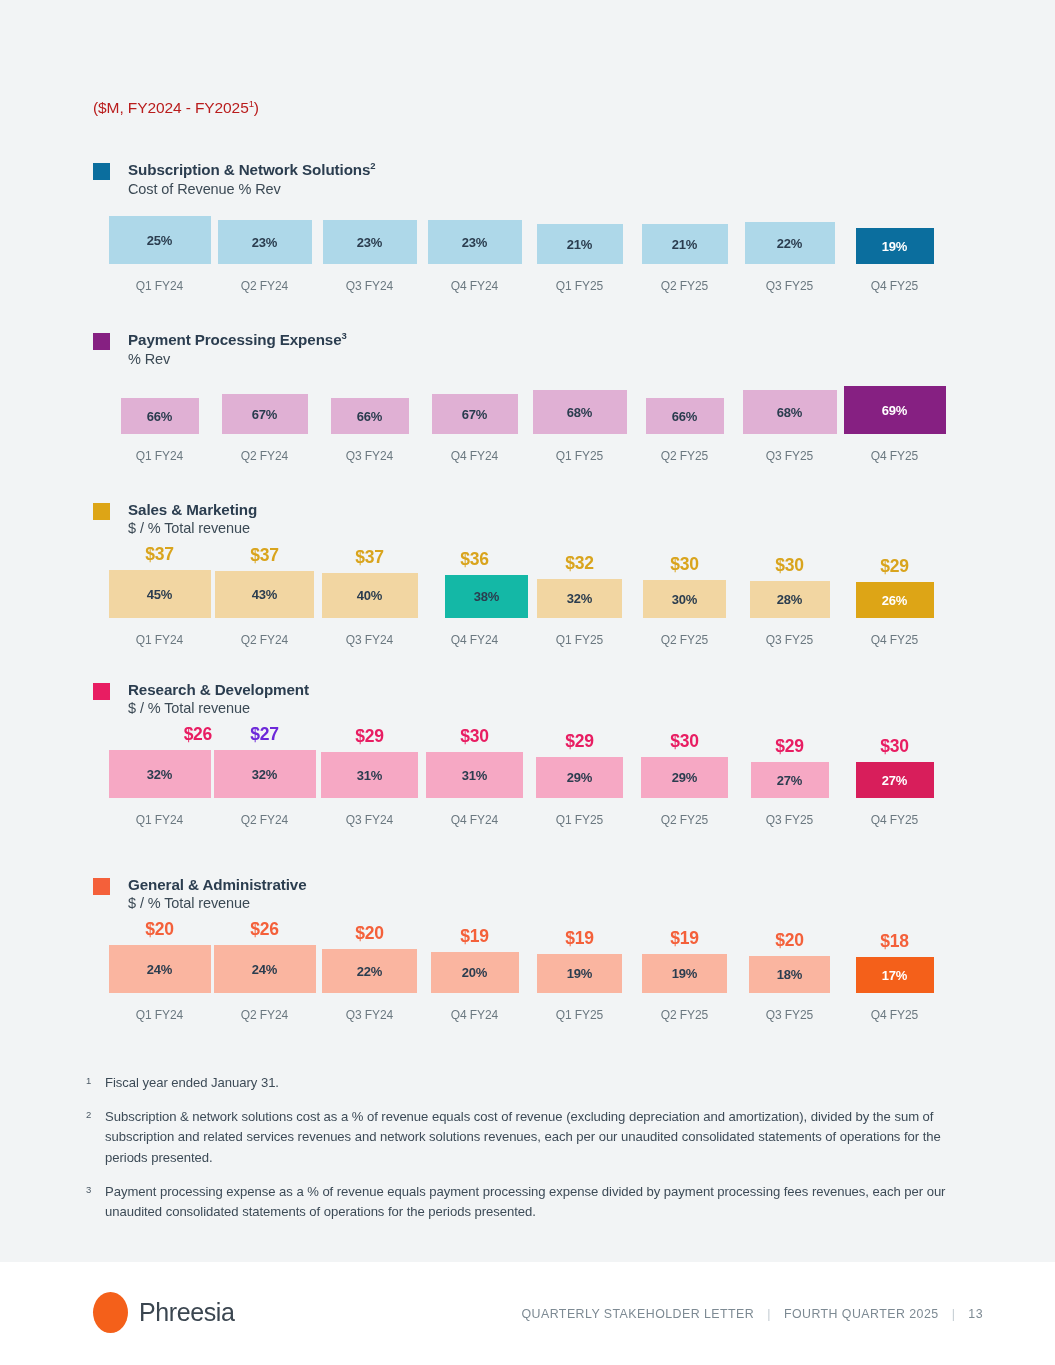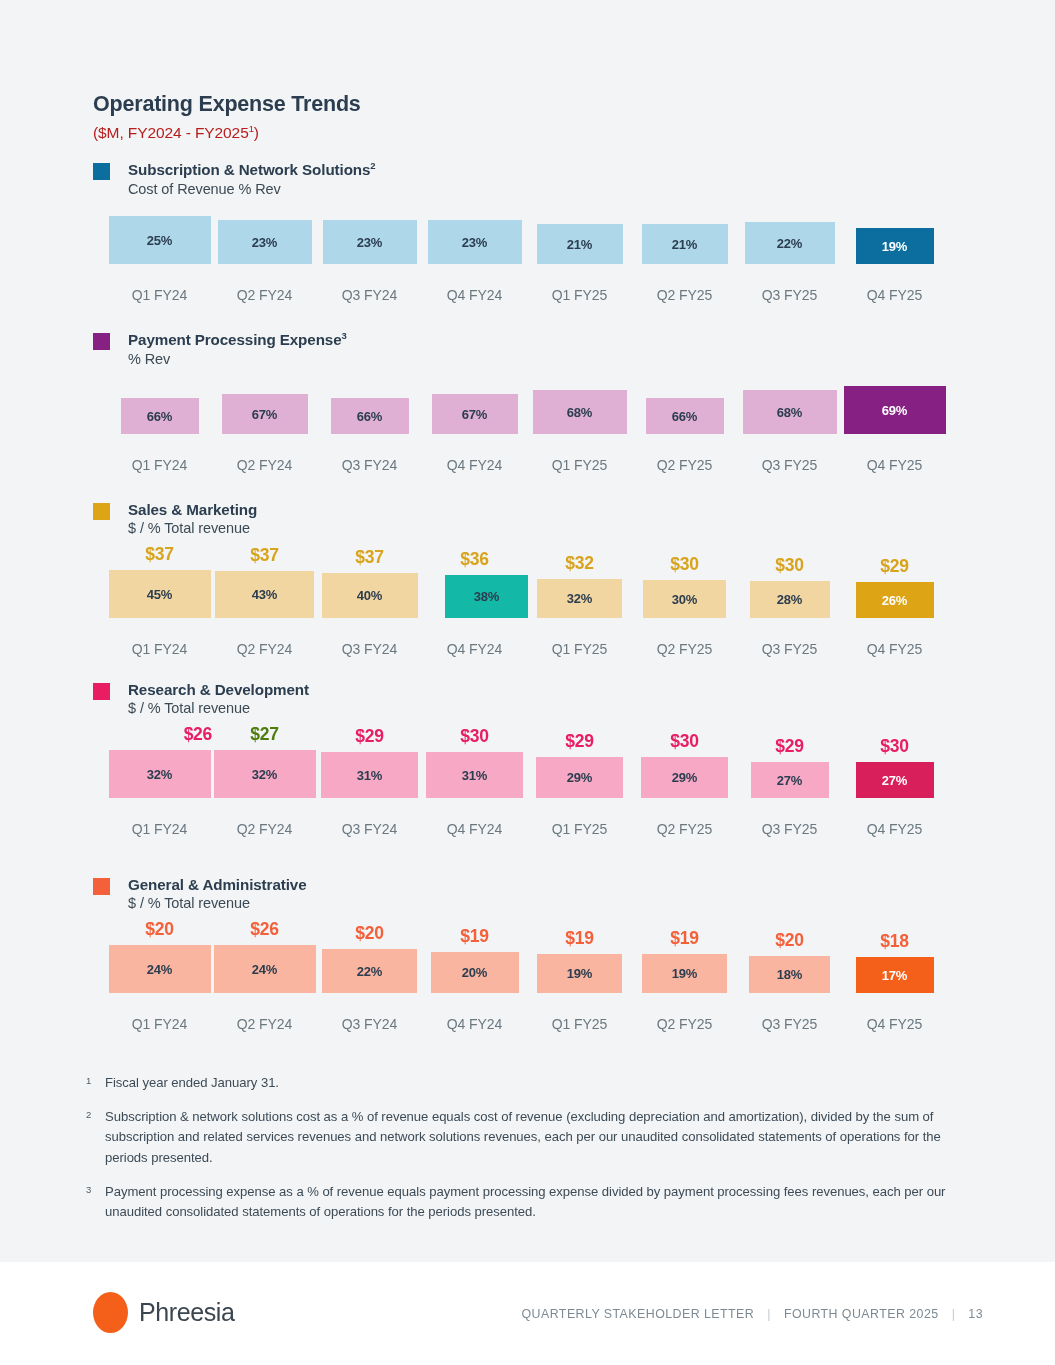--- a/index.html
+++ b/index.html
@@ -37,21 +37,21 @@
   .val-top {
     font-size: 17.5px; font-weight: bold; line-height: 1;
     margin-bottom: 8px; letter-spacing: -0.3px;
   }
   .bar {
     display: flex; align-items: center; justify-content: center;
     margin: 0 auto;
   }
   .bar-label { font-size: 13px; font-weight: bold; letter-spacing: -0.2px; }
   .xlab {
-    font-size: 14px; color: #6b7880; margin-top: 16px;
+    font-size: 12px; color: #6b7880; margin-top: 8px;
     letter-spacing: -0.1px; white-space: nowrap; text-align: center;
   }
 
   
   .notes { position: absolute; left: 86px; top: 1073px; width: 880px; }
   .note { display: flex; gap: 9px; margin-bottom: 13px; }
   .note-num { font-size: 9.5px; color: #4c5a66; padding-top: 2px; width: 10px; flex: none; }
   .note-txt { font-size: 13.1px; line-height: 1.58; color: #3d4b57; letter-spacing: -0.05px; }
 
   
@@ -69,21 +69,20 @@
     font-size: 12.4px; color: #7d8a93; letter-spacing: 0.45px;
   }
   .f-sep { color: #c3ccd2; }
 </style>
 </head>
 <body>
 
 <div class="page">
 
   <div class="hdr">
-    <div class="hdr-title">Operating Expense Trends</div>
     <div class="hdr-sub"><span>($M, FY2024 - FY2025</span><sup>1</sup><span>)</span></div>
   </div>
 
   <div id="sections">
       <div class="section" style="top: 160px;">
         <div class="sec-head">
           <span class="swatch" style="background: rgb(11, 110, 158);"></span>
           <div class="sec-titles">
             <div class="sec-name">Subscription &amp; Network Solutions<sup>2</sup></div>
             <div class="sec-desc">Cost of Revenue % Rev</div>
@@ -276,21 +275,21 @@
         </div>
         <div class="chart" style="height: 95px;">
           <div class="col" style="position: absolute; left: 14px; width: 105px; top: 0px;">
             <div class="val-top" style="color: rgb(232, 29, 98); position: absolute; left: 0px; width: 105px; top: -2px; text-align: right;">$26</div>
             <div class="bar" style="position: absolute; left: 1.5px; top: 22px; width: 102px; height: 48px; background: rgb(246, 168, 196);">
               <span class="bar-label" style="color: rgb(43, 61, 79);">32%</span>
             </div>
             <div class="xlab" style="position: absolute; left: 0px; width: 105px; top: 77px;">Q1 FY24</div>
           </div>
           <div class="col" style="position: absolute; left: 119px; width: 105px; top: 0px;">
-            <div class="val-top" style="color: #4d7c0f; position: absolute; left: 0px; width: 105px; top: -2px;">$27</div>
+            <div class="val-top" style="color: #6d28d9; position: absolute; left: 0px; width: 105px; top: -2px;">$27</div>
             <div class="bar" style="position: absolute; left: 1.5px; top: 22px; width: 102px; height: 48px; background: rgb(246, 168, 196);">
               <span class="bar-label" style="color: rgb(43, 61, 79);">32%</span>
             </div>
             <div class="xlab" style="position: absolute; left: 0px; width: 105px; top: 77px;">Q2 FY24</div>
           </div>
           <div class="col" style="position: absolute; left: 224px; width: 105px; top: 0px;">
             <div class="val-top" style="color: rgb(232, 29, 98); position: absolute; left: 0px; width: 105px; top: 0px;">$29</div>
             <div class="bar" style="position: absolute; left: 4px; top: 24px; width: 97px; height: 46px; background: rgb(246, 168, 196);">
               <span class="bar-label" style="color: rgb(43, 61, 79);">31%</span>
             </div>

